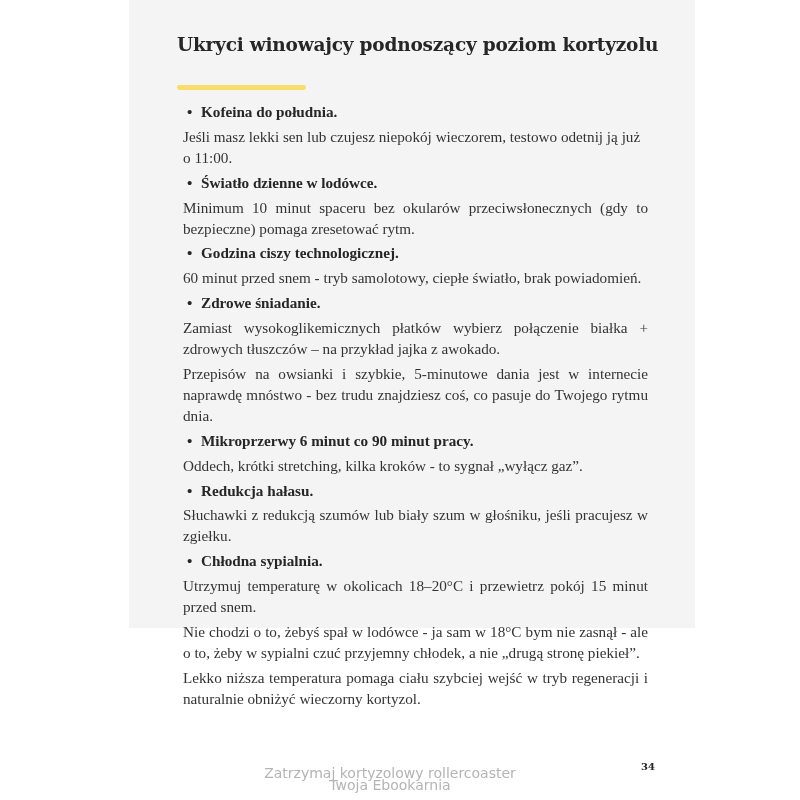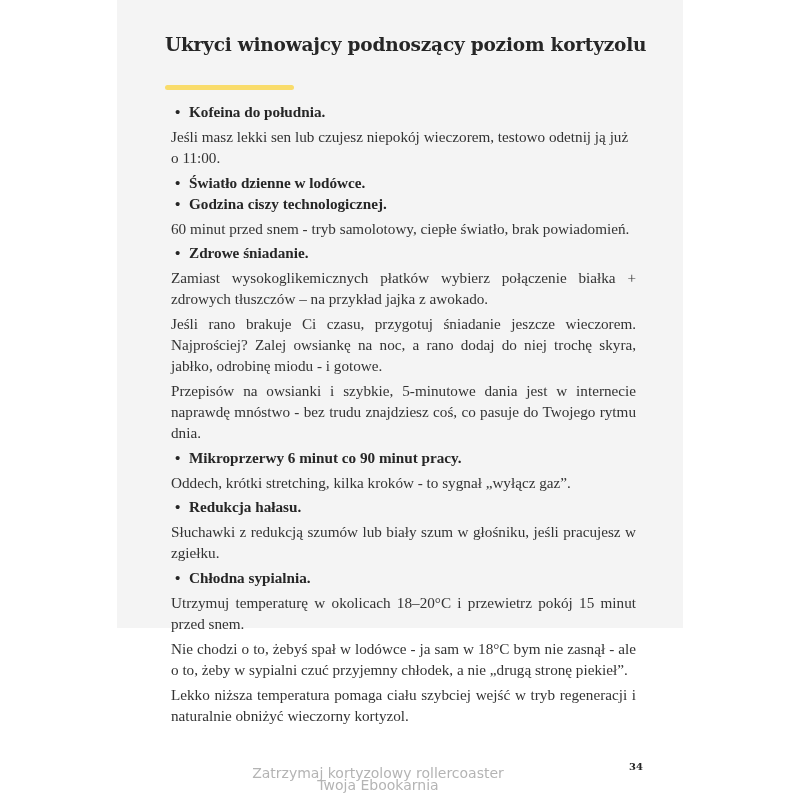--- a/index.html
+++ b/index.html
@@ -5,21 +5,21 @@
     html, body {
       margin: 0;
       padding: 0;
       width: 800px;
       height: 800px;
       background: #ffffff;
       overflow: hidden;
     }
     .page {
       position: absolute;
-      left: 117px;
+      left: 129px;
       top: 0;
       width: 566px;
       height: 628px;
       background: #f4f4f4;
       text-decoration: underline;
     }
     .title {
       position: absolute;
       left: 48px;
       top: 34px;
@@ -102,33 +102,33 @@
     <div class="bullet">
       <span class="dot">•</span>
       <span>Kofeina do południa.</span>
     </div>
     <p class="last-left">Jeśli masz lekki sen lub czujesz niepokój wieczorem, testowo odetnij ją już o 11:00.</p>
 
     <div class="bullet">
       <span class="dot">•</span>
       <span>Światło dzienne w lodówce.</span>
     </div>
+    <p>Minimum 10 minut spaceru bez okularów przeciwsłonecznych (gdy to bezpieczne) pomaga zresetować rytm.</p>
 
     <div class="bullet">
       <span class="dot">•</span>
       <span>Godzina ciszy technologicznej.</span>
     </div>
     <p>60 minut przed snem - tryb samolotowy, ciepłe światło, brak powiadomień.</p>
 
     <div class="bullet">
       <span class="dot">•</span>
       <span>Zdrowe śniadanie.</span>
     </div>
     <p>Zamiast wysokoglikemicznych płatków wybierz połączenie białka + zdrowych tłuszczów – na przykład jajka z awokado.</p>
-    <p>Jeśli rano brakuje Ci czasu, przygotuj śniadanie jeszcze wieczorem. Najprościej? Zalej owsiankę na noc, a rano dodaj do niej trochę skyra, jabłko, odrobinę miodu - i gotowe.</p>
     <p>Przepisów na owsianki i szybkie, 5-minutowe dania jest w internecie naprawdę mnóstwo - bez trudu znajdziesz coś, co pasuje do Twojego rytmu dnia.</p>
 
     <div class="bullet">
       <span class="dot">•</span>
       <span>Mikroprzerwy 6 minut co 90 minut pracy.</span>
     </div>
     <p>Oddech, krótki stretching, kilka kroków - to sygnał „wyłącz gaz”.</p>
 
     <div class="bullet">
       <span class="dot">•</span>

